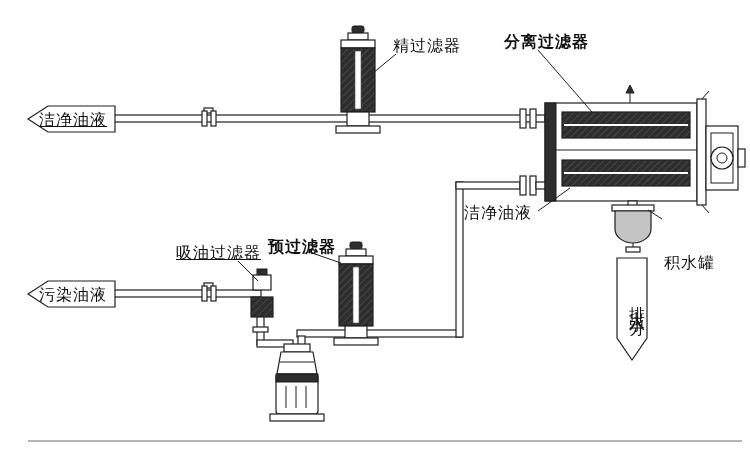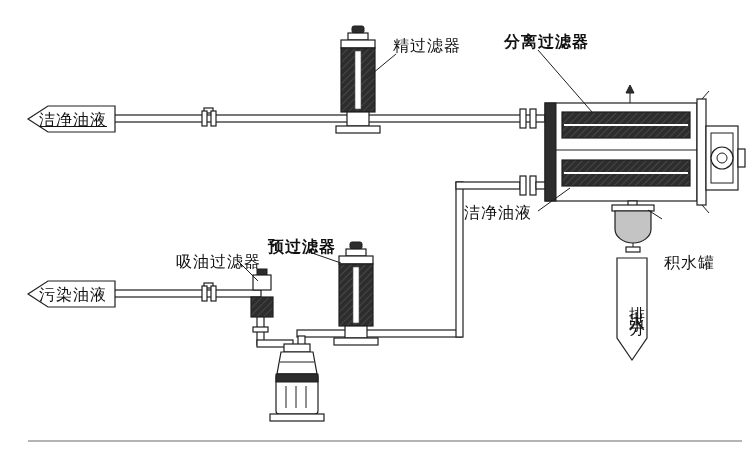--- a/index.html
+++ b/index.html
@@ -174,17 +174,17 @@
       <line x1="312" y1="253" x2="341" y2="263" class="leader"></line>
     </g>
   </svg>
 
   <div class="lbl banner" style="left:34px;top:112px;text-decoration:underline;">洁净油液</div>
   <div class="lbl banner" style="left:34px;top:287px;text-align:center;">污染油液</div>
   <div class="lbl" style="left:393px;top:38px;">精过滤器</div>
   <div class="lbl" style="left:504px;top:34px;font-weight:bold;">分离过滤器</div>
   <div class="lbl" style="left:464px;top:205px;">洁净油液</div>
   <div class="lbl" style="left:664px;top:211px;margin-top:44px;">积水罐</div>
-  <div class="lbl" style="left:176px;top:254px;">吸油过滤器</div>
+  <div class="lbl" style="left:176px;top:245px;text-decoration:underline;">吸油过滤器</div>
   <div class="lbl" style="left:268px;top:239px;font-weight:bold;">预过滤器</div>
   <div class="lbl vertical" style="left:619px;top:264px;">排出水分</div>
 
 </div>
 
 </body></html>

